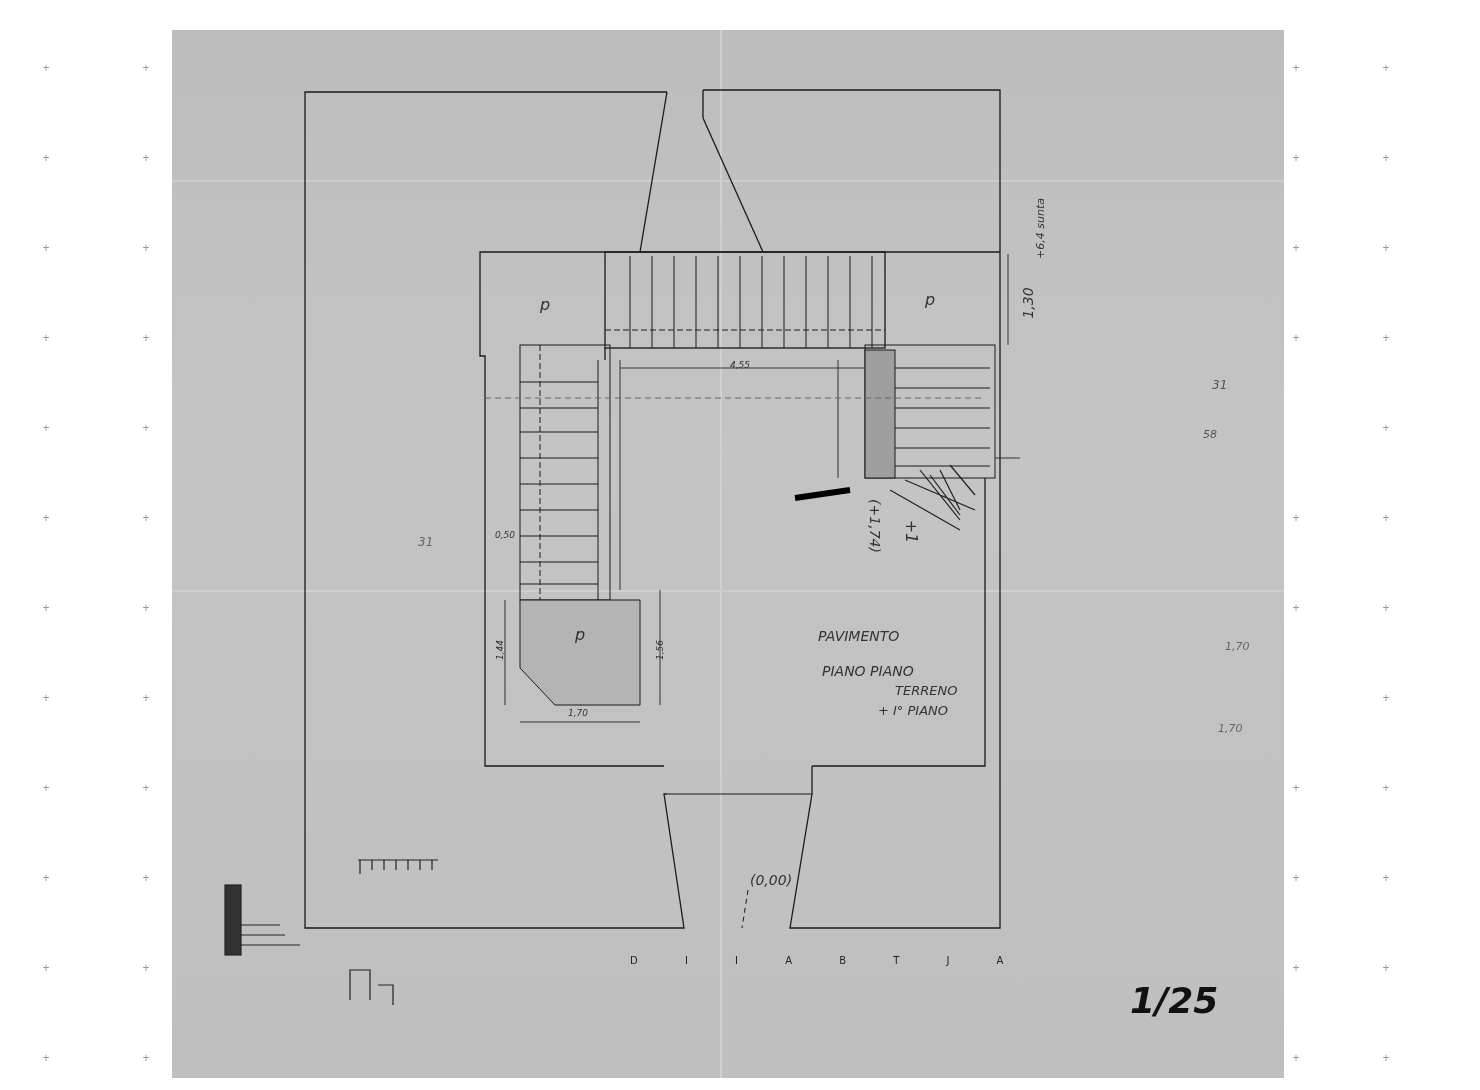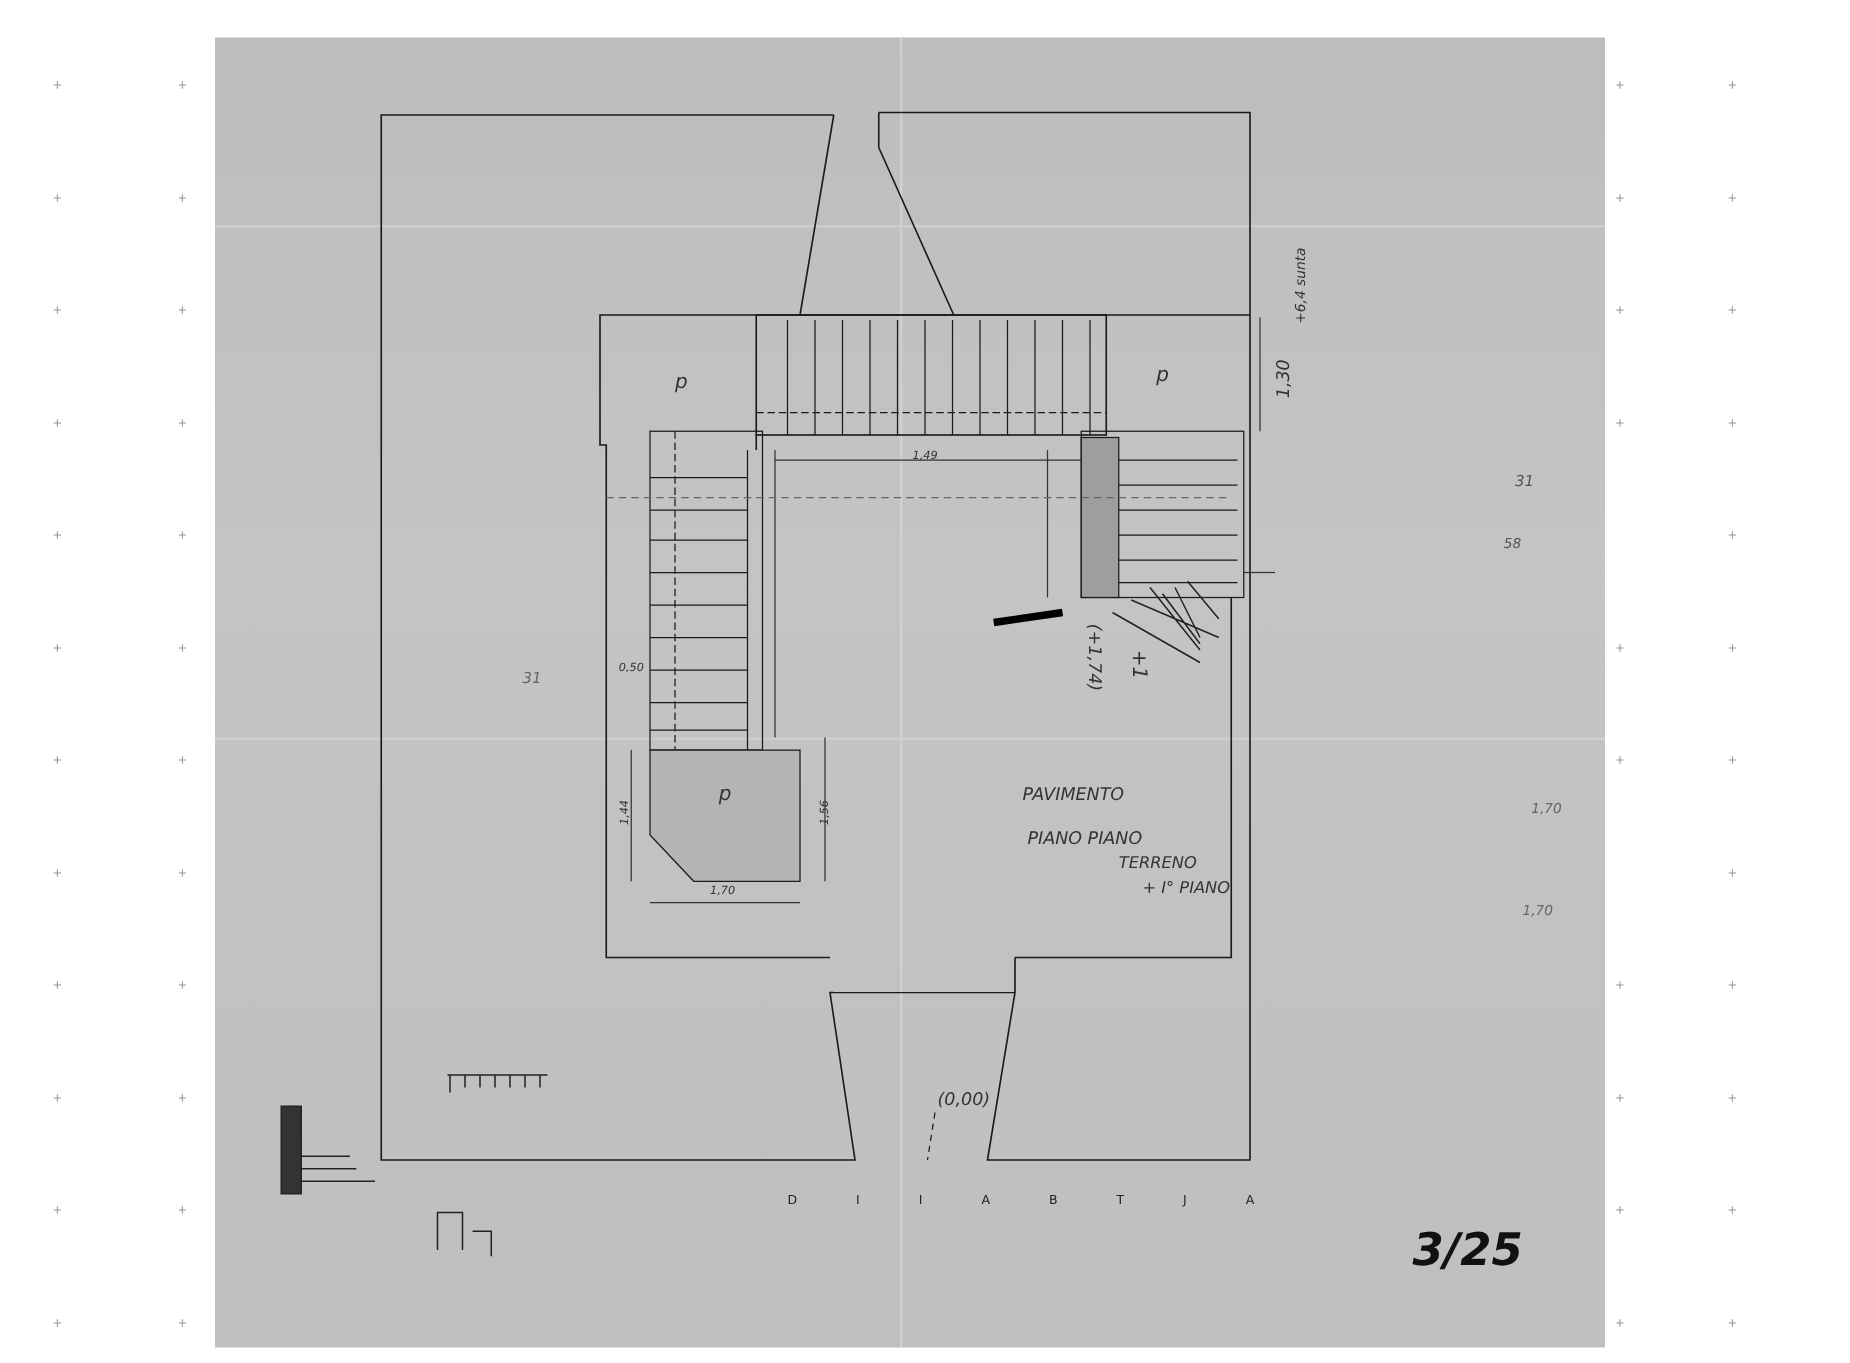--- a/index.html
+++ b/index.html
@@ -151,30 +151,30 @@
     <path d="M358,860 h80 M360,860 v14 M372,860 v10 M384,860 v10 M396,860 v10 M408,860 v10 M420,860 v10 M432,860 v10"></path>
     <rect x="225" y="885" width="16" height="70" fill="#333"></rect>
     <path d="M240,925 h40 M240,935 h45 M240,945 h60"></path>
     <path d="M350,1000 v-30 h20 v30 M378,985 h15 v20"></path>
   </g>
 </svg>
 
 <div class="hand" style="left:818px;top:628px;font-size:14px;">PAVIMENTO</div>
 <div class="hand" style="left:822px;top:663px;font-size:14px;">PIANO PIANO</div>
 <div class="hand" style="left:895px;top:683px;font-size:13px;">TERRENO</div>
-<div class="hand" style="left:878px;top:703px;font-size:13px;margin-left:36px;">+ I° PIANO</div>
+<div class="hand" style="left:878px;top:703px;font-size:13px;">+ I° PIANO</div>
 
-<div class="hand" style="left:1130px;top:980px;font-size:36px;color:#111;font-weight:bold;">3/25</div>
+<div class="hand" style="left:1130px;top:980px;font-size:36px;color:#111;font-weight:bold;">1/25</div>
 <div class="hand" style="left:750px;top:872px;font-size:14px;">(0,00)</div>
 <div class="hand" style="left:848px;top:518px;font-size:14px;transform:rotate(90deg);">(+1,74)</div>
 <div class="hand" style="left:900px;top:522px;font-size:16px;transform:rotate(90deg);">+1</div>
 <div class="hand" style="left:1012px;top:295px;font-size:14px;transform:rotate(-90deg);">1,30</div>
 <div class="hand" style="left:1010px;top:222px;font-size:11px;transform:rotate(-90deg);">+6,4 sunta</div>
 <div class="hand label-small" style="left:568px;top:708px;font-size:9px;">1,70</div>
-<div class="hand label-small" style="left:730px;top:360px;font-size:9px;">1,49</div>
+<div class="hand label-small" style="left:730px;top:360px;font-size:9px;">4,55</div>
 <div class="hand label-small" style="left:495px;top:530px;font-size:9px;">0,50</div>
 <div class="hand label-small" style="left:490px;top:645px;font-size:9px;transform:rotate(-90deg);">1,44</div>
 <div class="hand label-small" style="left:650px;top:645px;font-size:9px;transform:rotate(-90deg);">1,56</div>
 <div class="hand" style="left:575px;top:625px;font-size:16px;">p</div>
 <div class="hand" style="left:540px;top:295px;font-size:16px;">p</div>
 <div class="hand" style="left:925px;top:290px;font-size:16px;">p</div>
 
 <div class="hand" style="left:1212px;top:378px;font-size:12px;color:#555;">31</div>
 <div class="hand" style="left:1203px;top:428px;font-size:11px;color:#555;">58</div>
 <div class="hand" style="left:418px;top:535px;font-size:12px;color:#666;">31</div>

